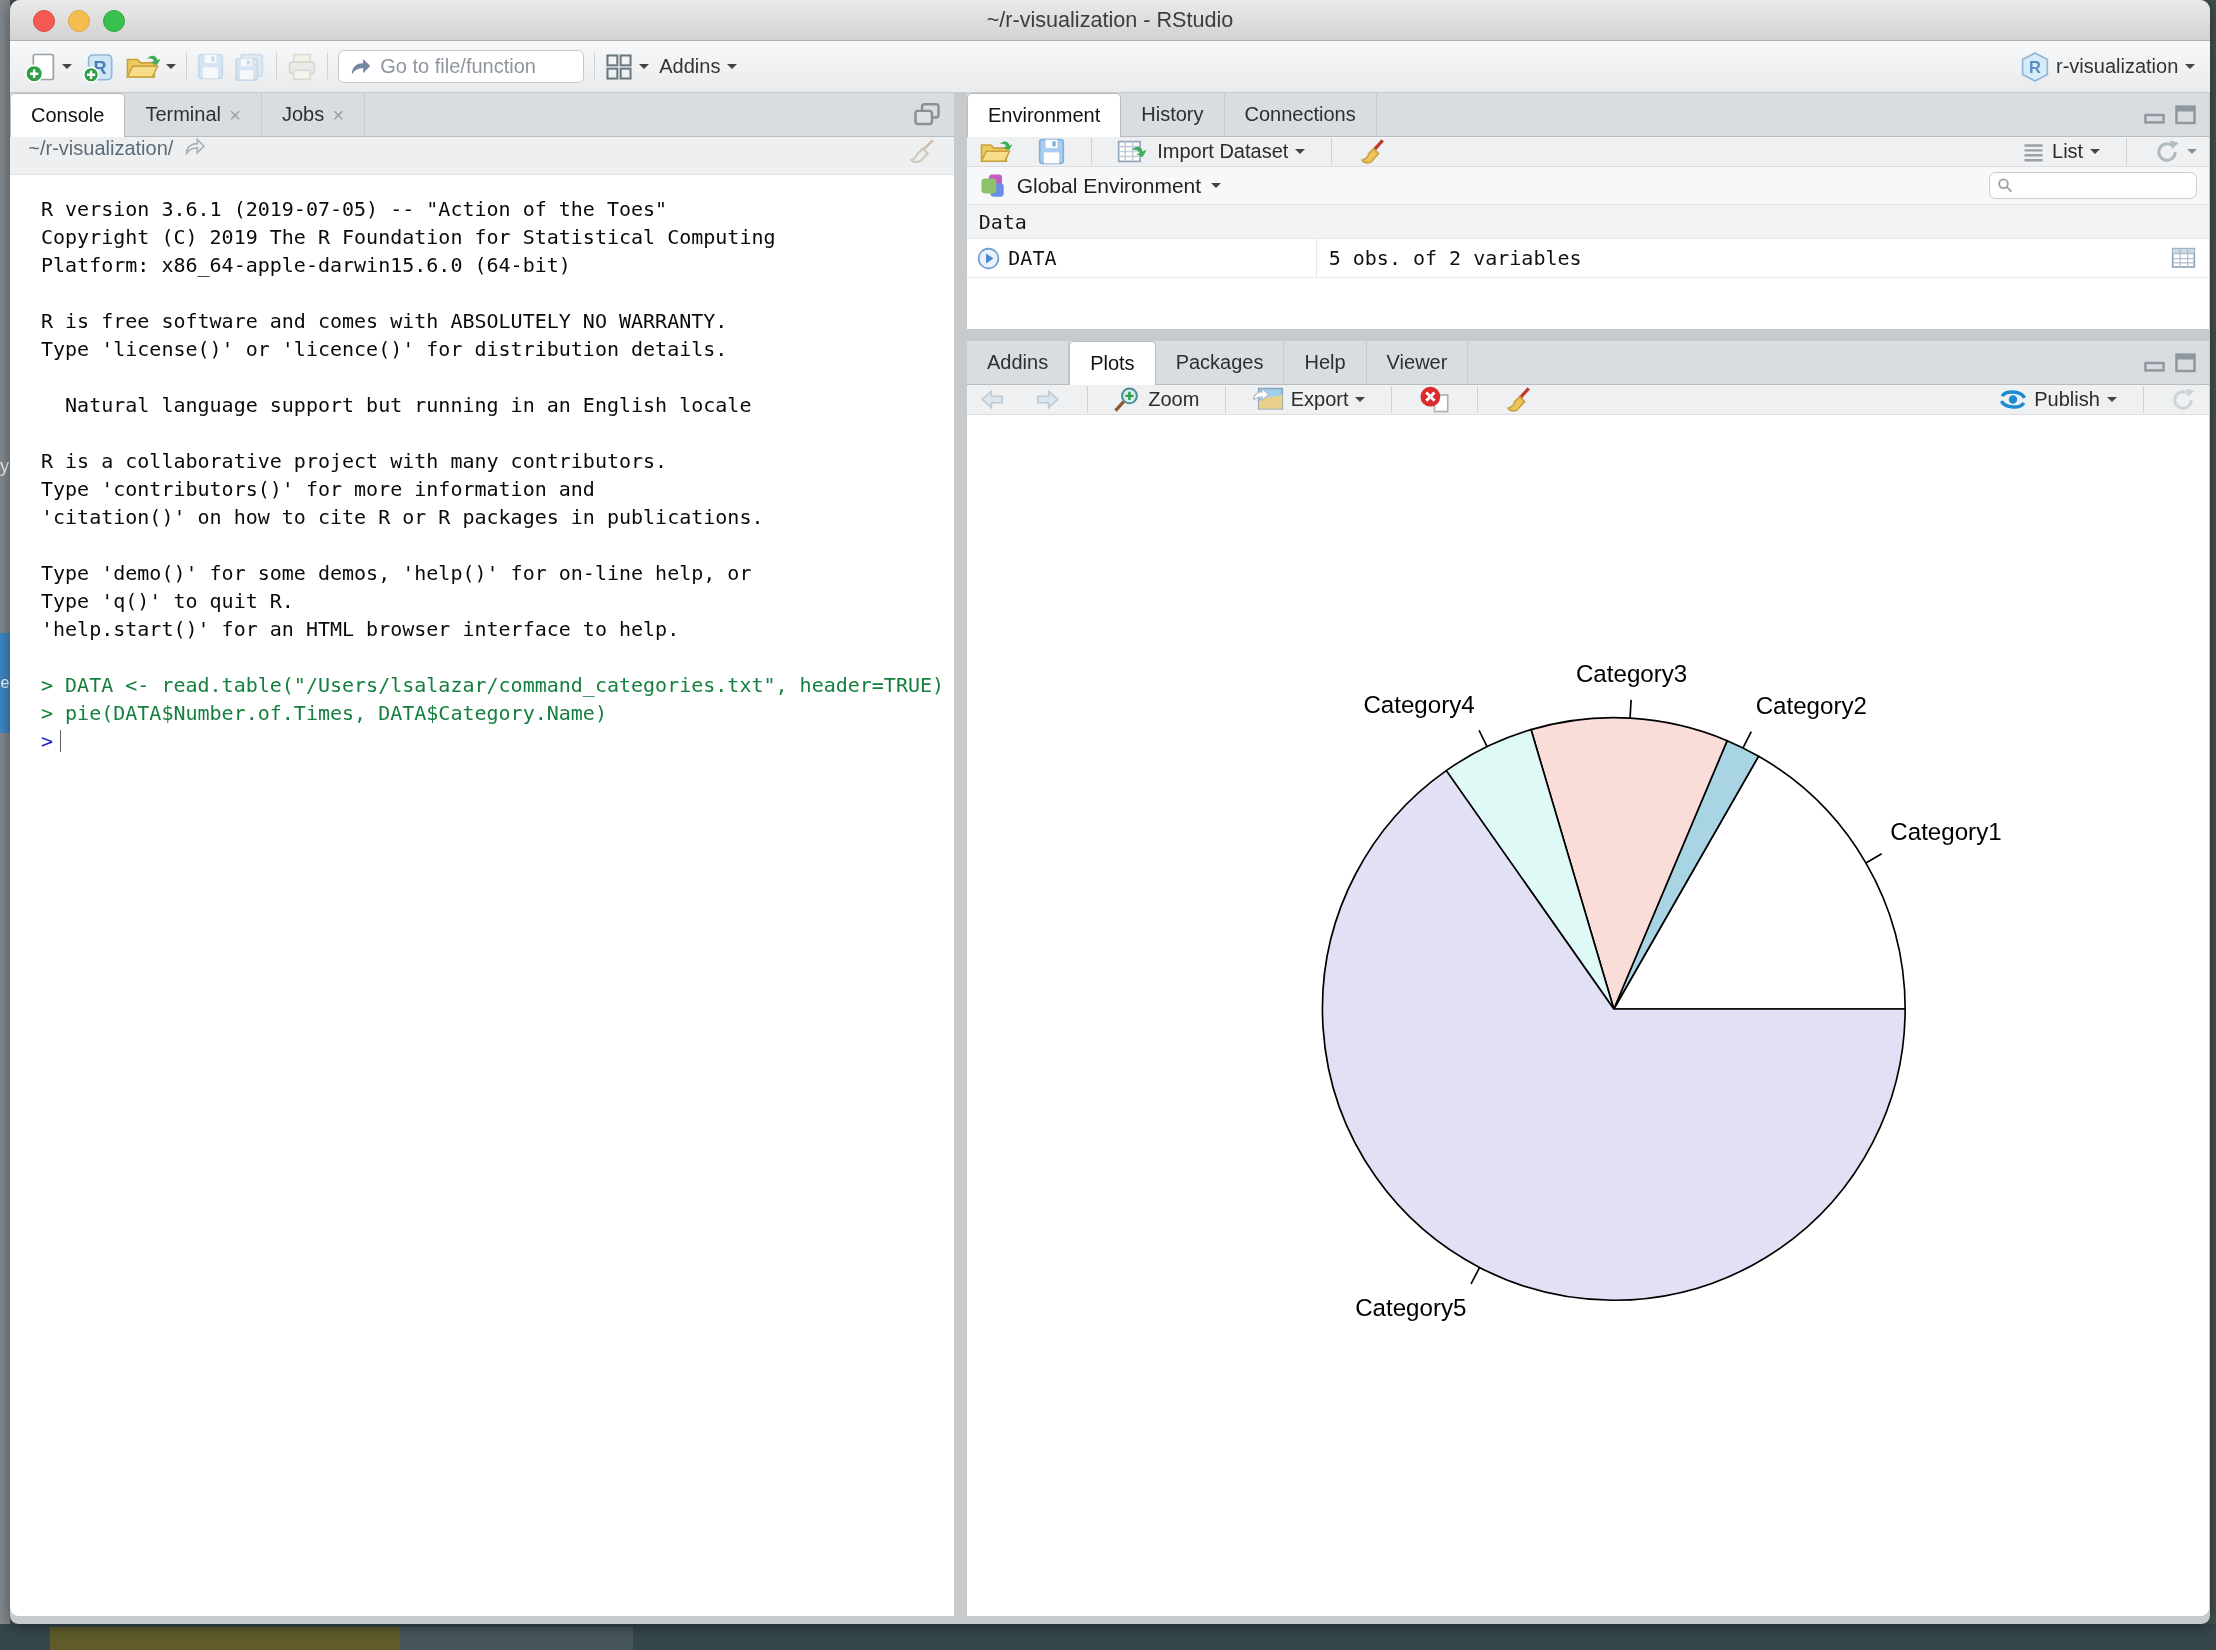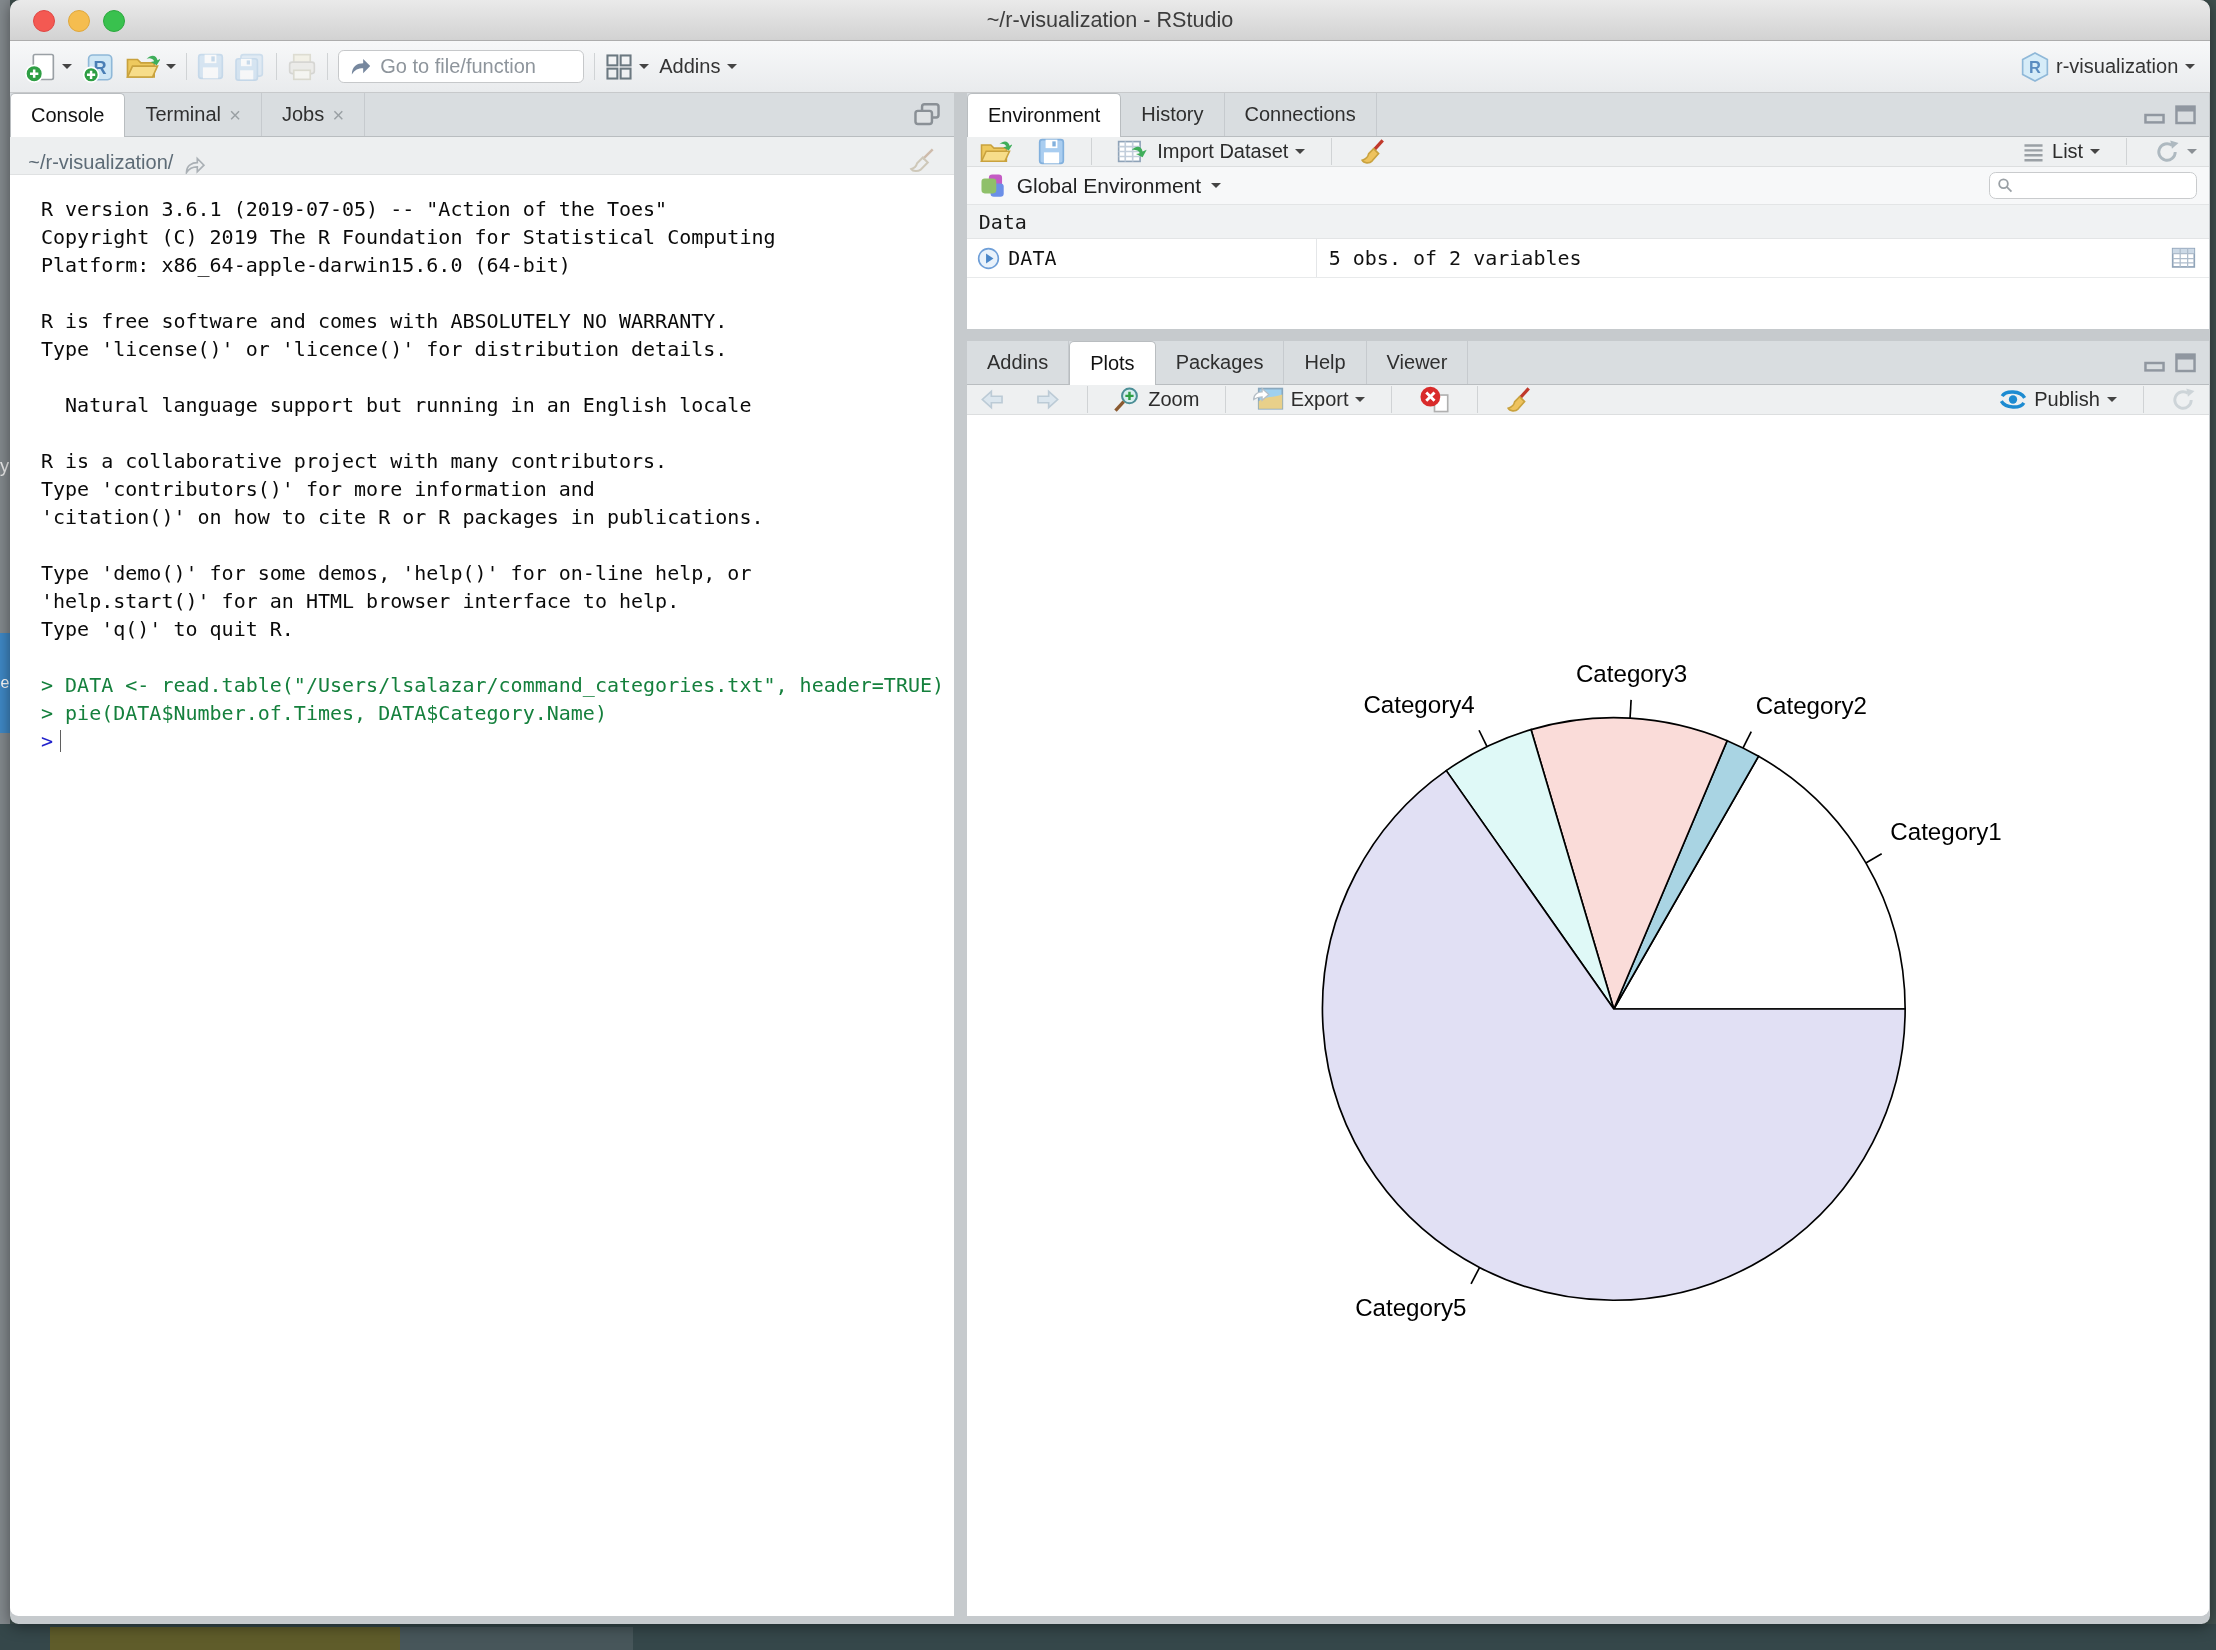--- a/index.html
+++ b/index.html
@@ -53,21 +53,21 @@
   .tabbar{position:relative;height:43px;background:#d9dde0;border-bottom:0.8px solid #b9bdc0;
           display:flex;align-items:stretch;}
   .tab{display:flex;align-items:center;gap:8.3px;padding:8px 20px;font-size:20px;color:#2f2f2f;
        border-right:0.8px solid #c6cace;}
   .tab.active{background:#fff;border:0.8px solid #b9bdc0;border-bottom:none;margin-bottom:-0.8px;
               border-radius:5px 5px 0 0;color:#111;}
   .tab .x{color:#9aa0a4;font-size:20px;line-height:20px;}
   .tab-end{margin-left:auto;display:flex;align-items:center;gap:8.3px;padding-right:11.7px;}
 
   .pathrow{height:37px;background:#edeff0;border-bottom:0.8px solid #dfe1e2;display:flex;
-           align-items:flex-end;padding:0 18.3px;gap:11px;}
+           align-items:flex-start;padding:0 18.3px;gap:11px;}
   .pathtext{font-size:20px;color:#5d6b76;}
   .pathrow .spacer,.subbar .spacer{flex:1;}
 
   .console-out{padding:20px 0 0 31px;font-family:"DejaVu Sans Mono",monospace;font-size:20px;}
   .cline{height:28px;line-height:28px;white-space:pre;color:#0a0a0a;}
   .cmdline{height:28px;line-height:28px;white-space:pre;color:#15803d;}
   .promptline{height:28px;line-height:28px;color:#2323cc;display:flex;align-items:center;gap:6.7px;}
   .caret-bar{width:1.7px;height:22.5px;background:#5f5f5f;display:inline-block;}
 
   .subbar{height:30px;background:#eef0f1;border-bottom:0.8px solid #dcdedf;display:flex;
@@ -237,22 +237,22 @@
             <div class="cline">R is free software and comes with ABSOLUTELY NO WARRANTY.</div>
             <div class="cline">Type 'license()' or 'licence()' for distribution details.</div>
             <div class="cline">&nbsp;</div>
             <div class="cline">  Natural language support but running in an English locale</div>
             <div class="cline">&nbsp;</div>
             <div class="cline">R is a collaborative project with many contributors.</div>
             <div class="cline">Type 'contributors()' for more information and</div>
             <div class="cline">'citation()' on how to cite R or R packages in publications.</div>
             <div class="cline">&nbsp;</div>
             <div class="cline">Type 'demo()' for some demos, 'help()' for on-line help, or</div>
+            <div class="cline">Type 'q()' to quit R.</div>
             <div class="cline">'help.start()' for an HTML browser interface to help.</div>
-            <div class="cline">Type 'q()' to quit R.</div>
             <div class="cline">&nbsp;</div>
           <div class="cmdline">&gt; DATA &lt;- read.table("/Users/lsalazar/command_categories.txt", header=TRUE)</div>
             <div class="cmdline">&gt; pie(DATA$Number.of.Times, DATA$Category.Name)</div>
           <div class="promptline">
             <span>&gt;</span>
             <span class="caret-bar"></span>
           </div>
         </div>
       </div>
 

